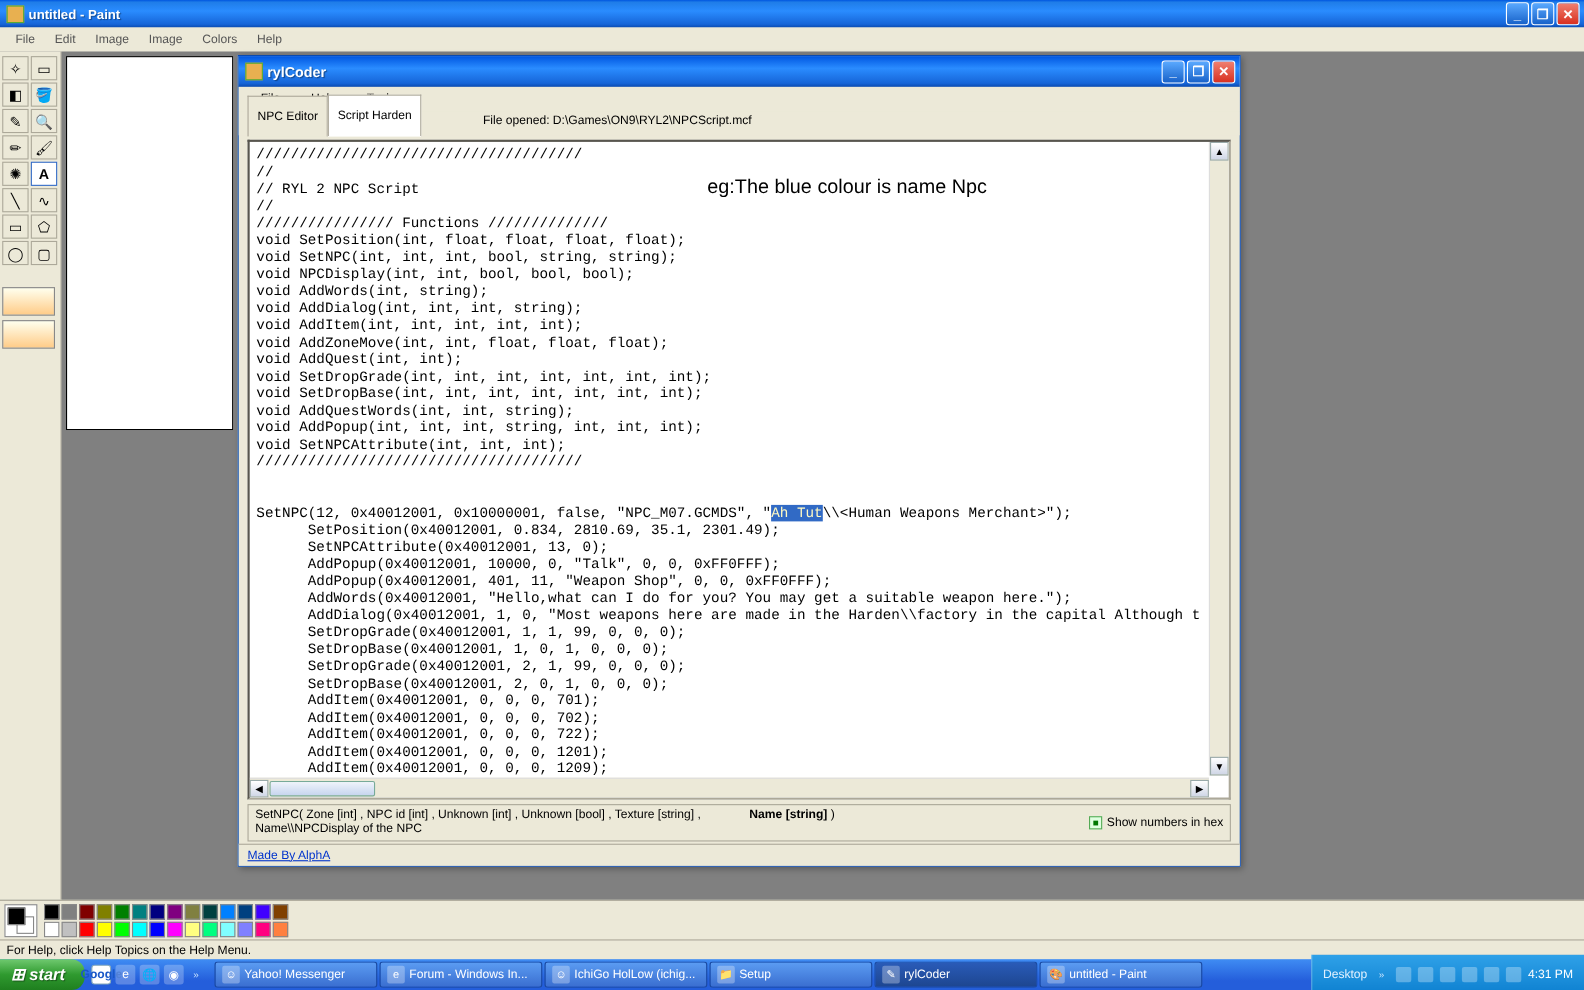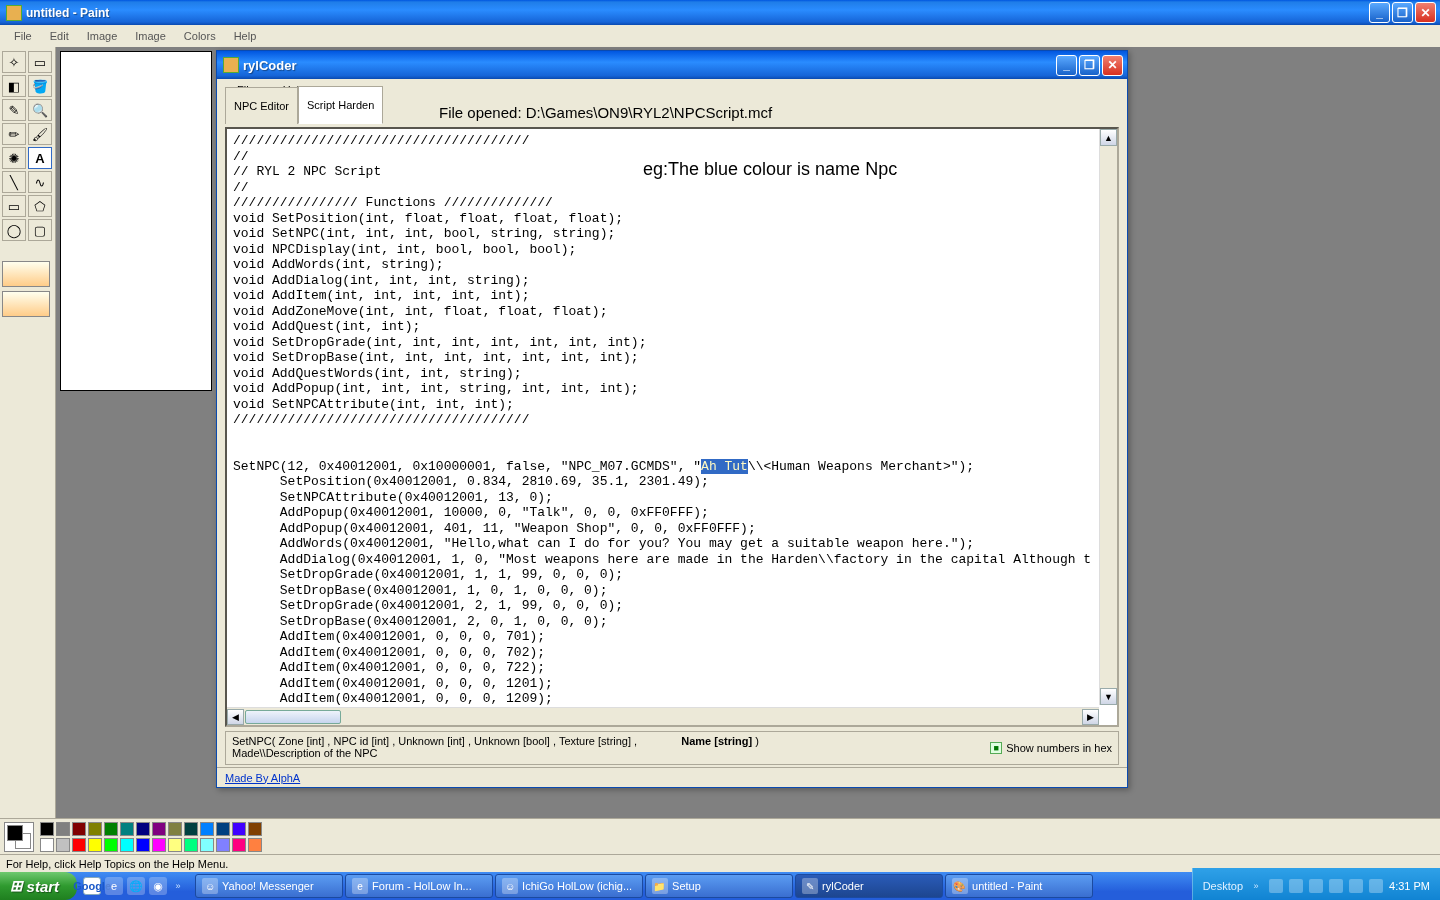--- a/index.html
+++ b/index.html
@@ -139,21 +139,21 @@
 }
 .ryl-tab {
   border:1px solid #aca899;
   border-bottom:none;
   padding:12px 8px;
   font-size:11px;
   background:#ece9d8;
   position:relative; top:1px;
 }
 .ryl-tab.active{ background:#fff; border-bottom:1px solid #fff;}
-.ryl-fileopened{ position:absolute; left:222px; top:3px; font-size:15px;}
+.ryl-fileopened{ position:absolute; left:222px; top:3px; font-size:11px;}
 
 .ryl-textwrap {
   margin:4px 8px;
   border:2px inset #aca899;
   background:#fff;
   flex:1;
   position:relative; overflow:hidden;
 }
 .ryl-text {
   position:absolute; left:0; top:0; right:18px; bottom:20px;
@@ -416,21 +416,21 @@
       <div class="hthumb"></div>
       <div style="flex:1"></div>
       <div class="scroll-btn">▶</div>
     </div>
   </div>
 
   <div class="ryl-hint">
     <div>
       <span>SetNPC( Zone [int] , NPC id [int] , Unknown [int] , Unknown [bool] , Texture [string] , </span><span class="bold">Name [string]</span><span> )</span>
     </div>
-    <div>Made\\Description of the NPC</div>
+    <div>Name\\NPCDisplay of the NPC</div>
     <div class="ryl-showhex">
       <span class="cb">■</span>
       <span>Show numbers in hex</span>
     </div>
   </div>
 
   <div class="ryl-status">
     <span class="right"><a href="#">Made By AlphA</a></span>
   </div>
 </div>
@@ -447,21 +447,21 @@
     <span class="ql-ico">◉</span>
     <span class="ql-sep">»</span>
   </div>
   <div class="task-btns" id="taskbtns">
       <div class="tbtn">
         <span class="ico">☺</span>
         <span>Yahoo! Messenger</span>
       </div>
       <div class="tbtn">
         <span class="ico">e</span>
-        <span>Forum - HolLow In...</span>
+        <span>Forum - Windows In...</span>
       </div>
       <div class="tbtn">
         <span class="ico">☺</span>
         <span>IchiGo HolLow (ichig...</span>
       </div>
       <div class="tbtn">
         <span class="ico">📁</span>
         <span>Setup</span>
       </div>
       <div class="tbtn active">

